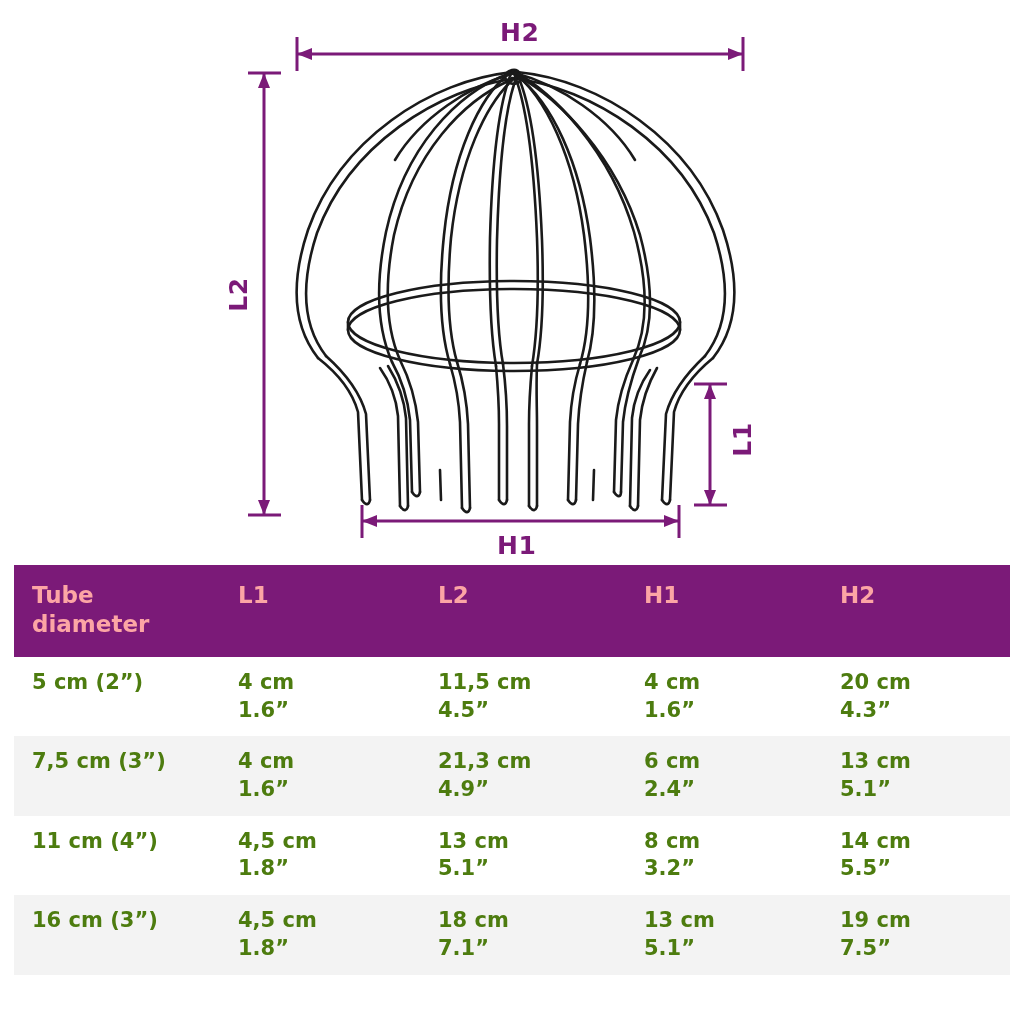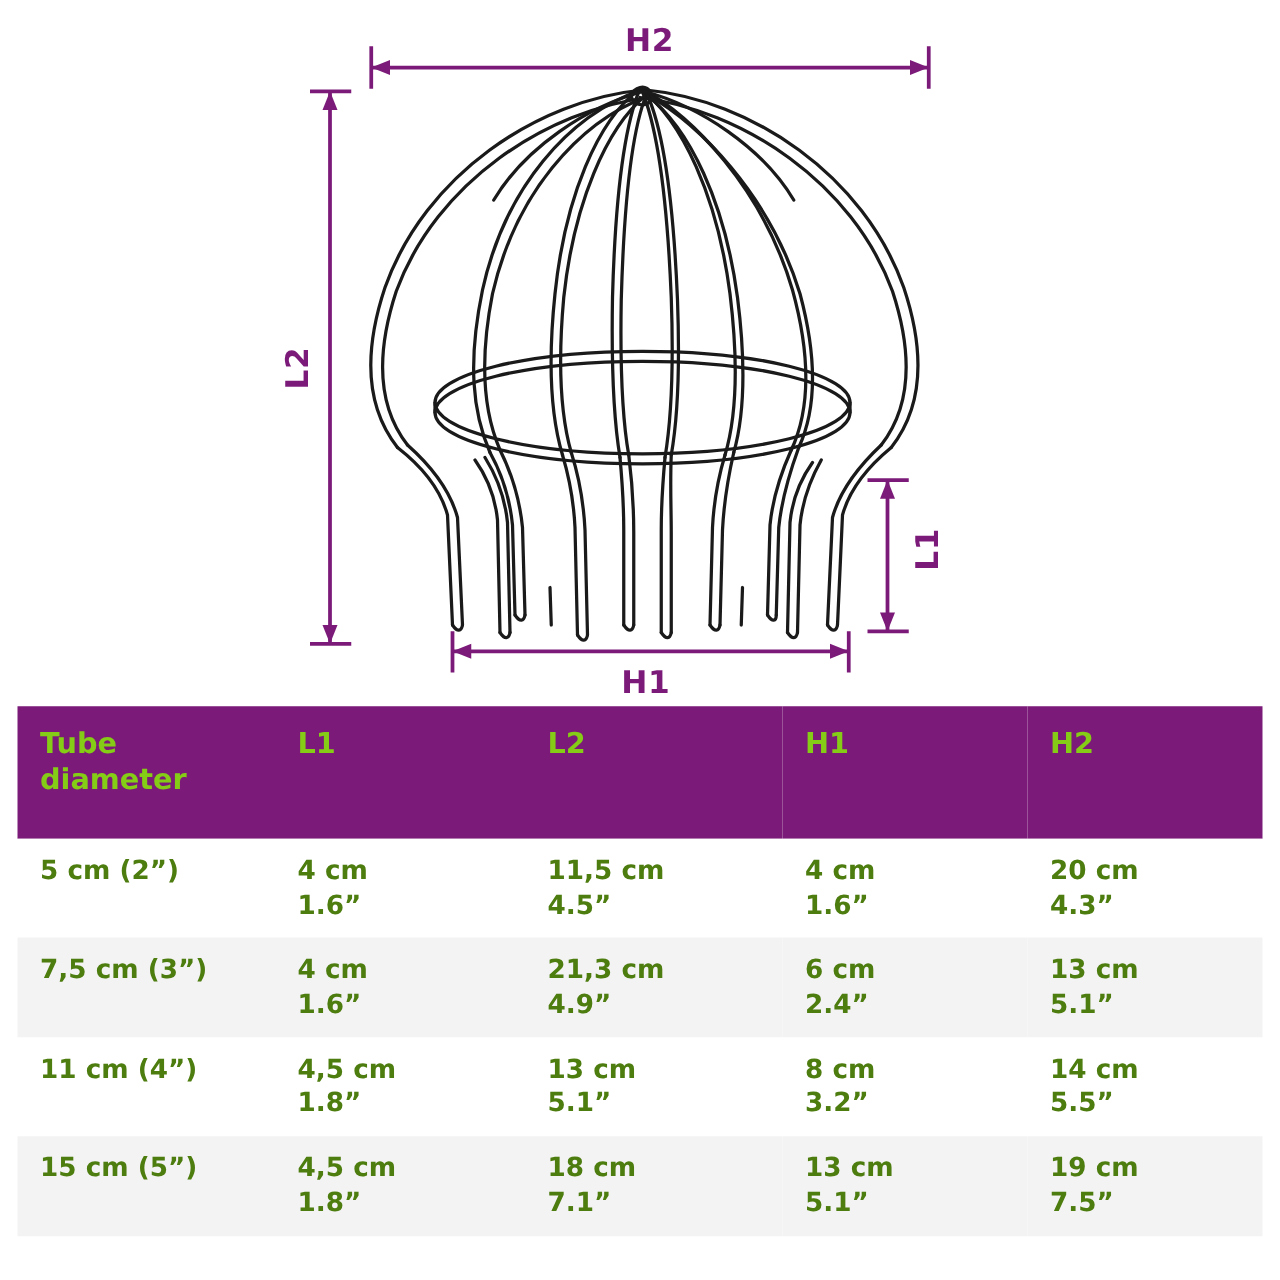--- a/index.html
+++ b/index.html
@@ -54,25 +54,25 @@
     text-align: left;
     vertical-align: top;
     padding: 12px 0 12px 18px;
     font-size: 21px;
     font-weight: bold;
     font-family: "DejaVu Sans", sans-serif;
     color: #4d7c0f;
   }
   #spec-table thead th {
     background: #7B1A78;
-    color: #84cc16;
+    color: #fca5a5;
     font-size: 23px;
     line-height: 1.28;
     padding-top: 16px;
-    padding-bottom: 31px;
+    padding-bottom: 17px;
   }
   #spec-table tbody tr.odd-row {
     background: #ffffff;
   }
   #spec-table tbody tr.even-row {
     background: #f3f3f3;
   }
   #spec-table tbody td {
     line-height: 1.32;
   }
@@ -281,21 +281,21 @@
         <td>
           <span class="cell-line">8 cm</span>
           <span class="cell-line">3.2”</span>
         </td>
         <td>
           <span class="cell-line">14 cm</span>
           <span class="cell-line">5.5”</span>
         </td>
       </tr>
       <tr class="even-row">
-        <td>15 cm (5”)</td>
+        <td>16 cm (3”)</td>
         <td>
           <span class="cell-line">4,5 cm</span>
           <span class="cell-line">1.8”</span>
         </td>
         <td>
           <span class="cell-line">18 cm</span>
           <span class="cell-line">7.1”</span>
         </td>
         <td>
           <span class="cell-line">13 cm</span>

